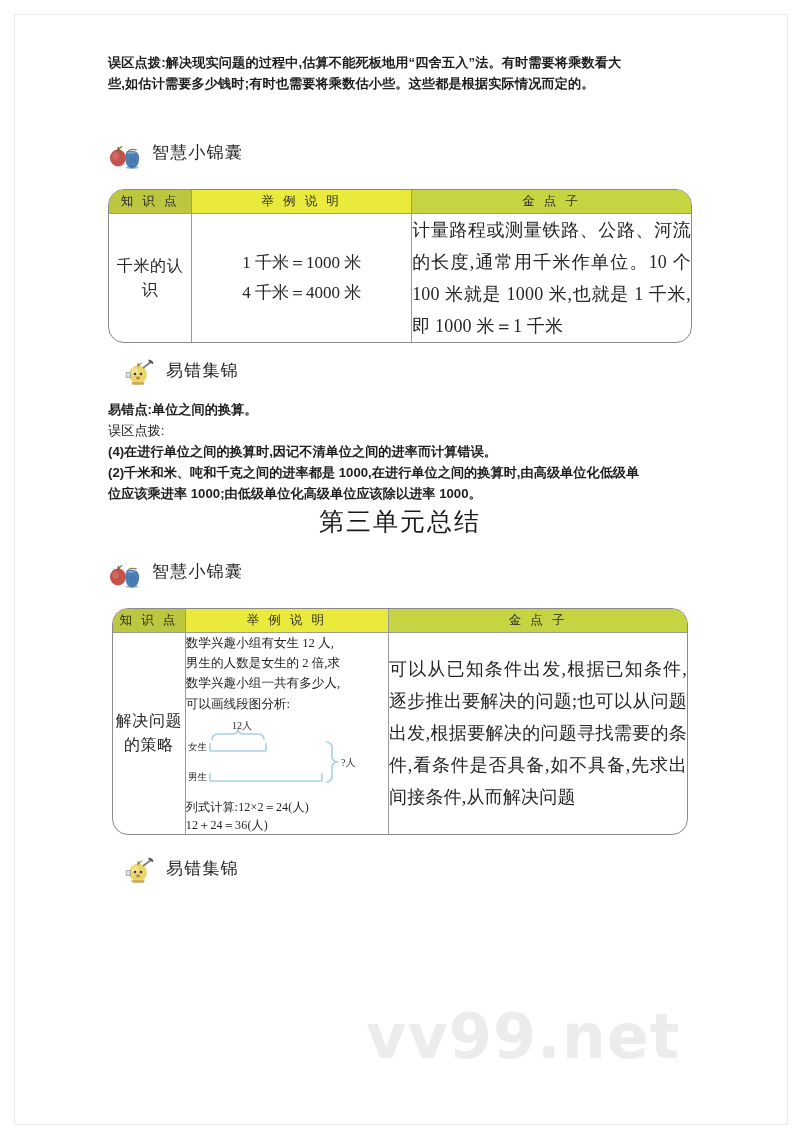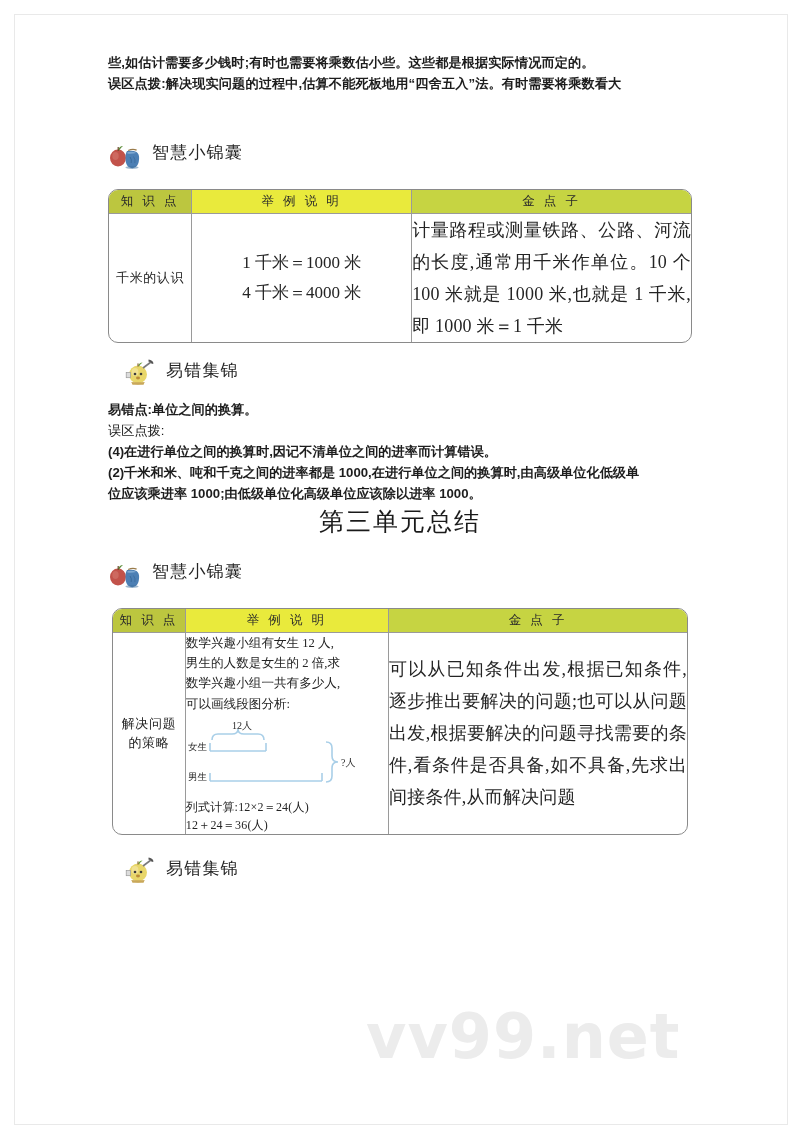--- a/index.html
+++ b/index.html
@@ -92,21 +92,21 @@
   .sec-icon {
     width: 34px;
     height: 30px;
     position: relative;
     flex: 0 0 auto;
   }
 
   
   .tbl-wrap {
     border: 1.4px solid #8a8a8a;
-    border-radius: 10px;
+    border-radius: 16px;
     overflow: hidden;
     background: #fff;
   }
   table.sheet {
     border-collapse: collapse;
     width: 100%;
     table-layout: fixed;
   }
   table.sheet th, table.sheet td {
     border: 1.1px solid #9a9a9a;
@@ -128,21 +128,21 @@
     letter-spacing: 3px;
     color: #2a2a2a;
     text-align: center;
   }
   th.h-knowledge { background: #bcc63f; }
   th.h-example   { background: #e9ea3c; }
   th.h-gold      { background: #c6d442; }
 
   td.c-know {
     text-align: center;
-    font-size: 13px;
+    font-size: 16px;
     letter-spacing: 0.6px;
     color: #242424;
     line-height: 1.5;
   }
   td.c-exam {
     text-align: center;
     font-size: 17px;
     color: #242424;
     line-height: 1.75;
     padding: 8px 6px;
@@ -193,24 +193,24 @@
 </head>
 <body>
 
 <div class="page">
   <div class="page-frame"></div>
 
   <div class="content">
 
     <div style="margin-bottom:46px;">
       <p class="para" style="white-space:nowrap;">
-        <span class="lead">些,如估计需要多少钱时;有时也需要将乘数估小些。这些都是根据实际情况而定的。</span>
+        <span class="lead">误区点拨:</span><span class="lead">解决现实问题的过程中,估算不能死板地用“四舍五入”法。有时需要将乘数看大</span>
       </p>
       <p class="para" style="white-space:nowrap;">
-        <span class="lead">误区点拨:</span><span class="lead">解决现实问题的过程中,估算不能死板地用“四舍五入”法。有时需要将乘数看大</span>
+        <span class="lead">些,如估计需要多少钱时;有时也需要将乘数估小些。这些都是根据实际情况而定的。</span>
       </p>
     </div>
 
 
     <div class="sec-head" style="margin-top:22px;">
       <span class="sec-icon">
         <svg viewBox="0 0 34 30" width="34" height="30" aria-hidden="true">
           <ellipse cx="10" cy="17" rx="8" ry="8.5" fill="#c2524a"></ellipse>
           <ellipse cx="7.5" cy="15" rx="3.2" ry="4" fill="#d2736a" opacity=".7"></ellipse>
           <path d="M10 9 q1.5 -4 5 -4 q-2.5 2 -3.6 4.2z" fill="#5b8d3a"></path>

